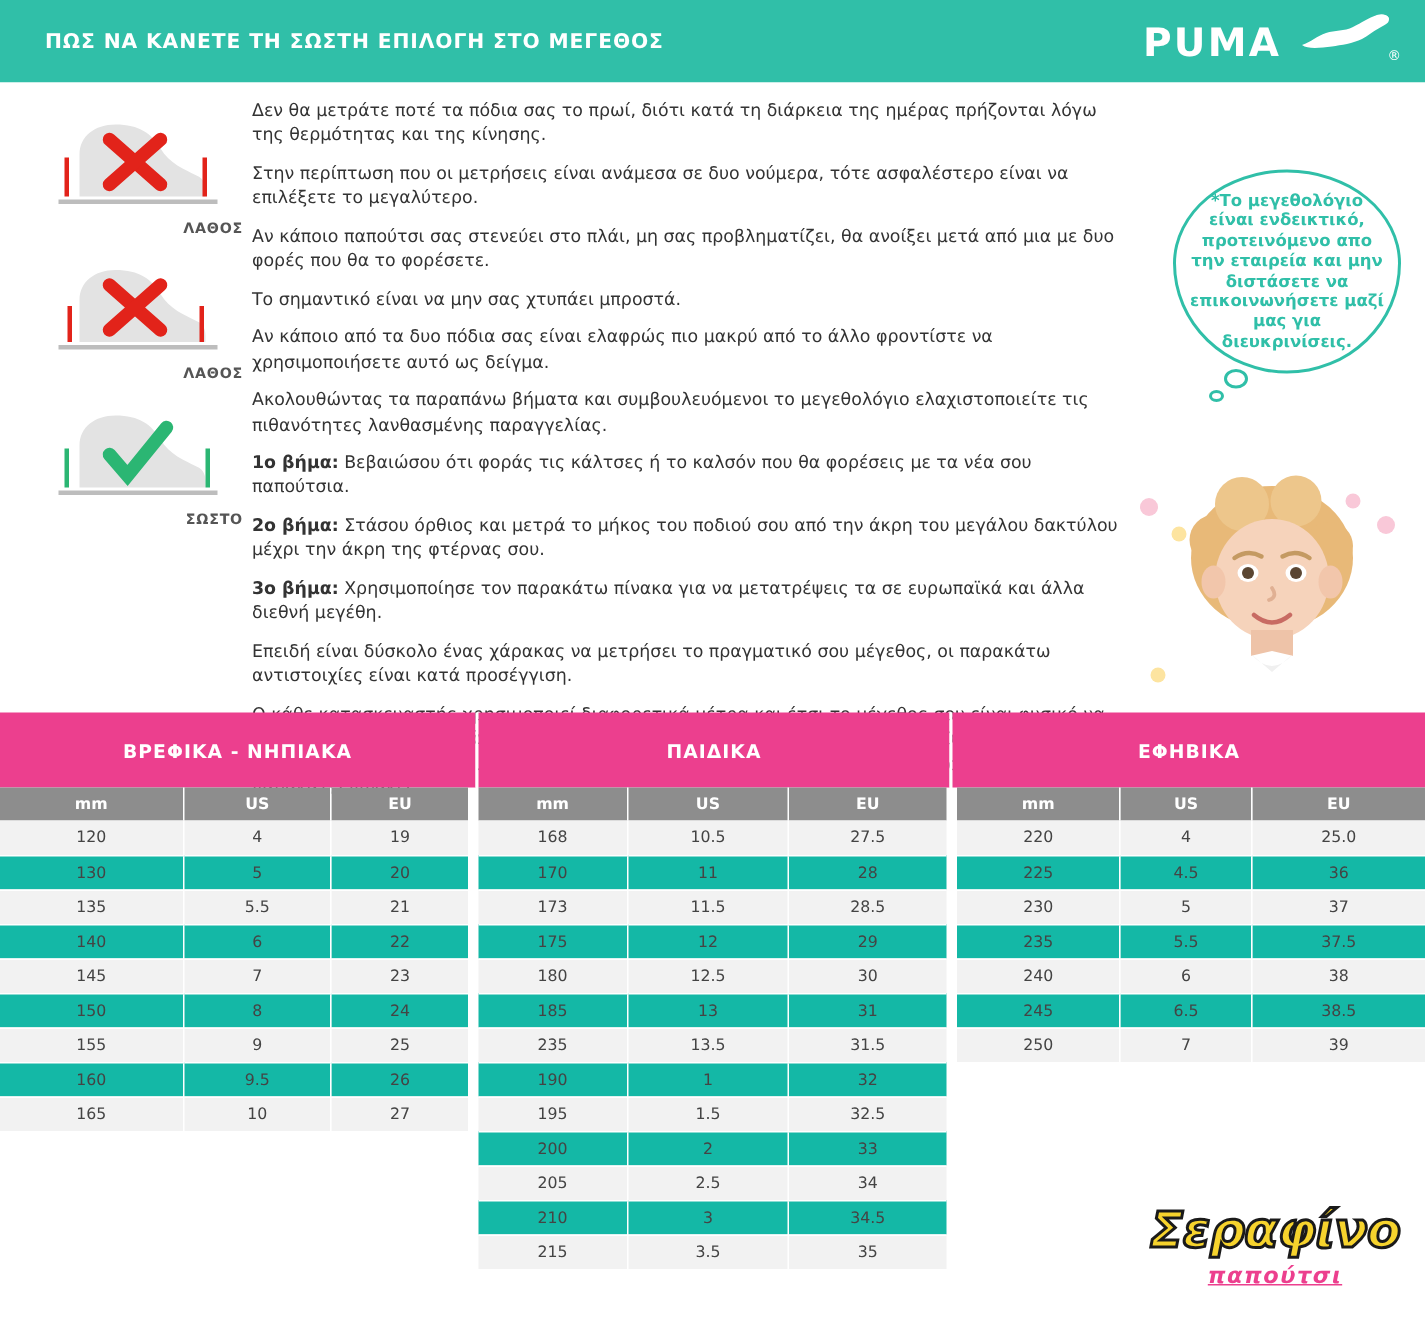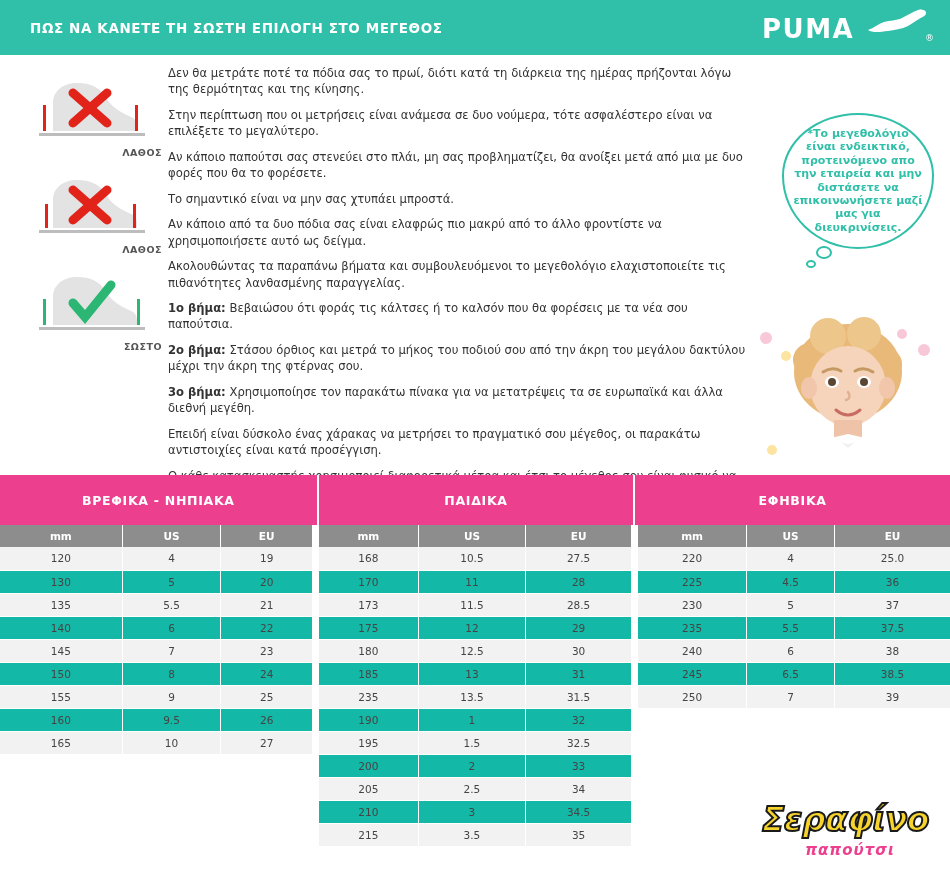--- a/index.html
+++ b/index.html
@@ -177,38 +177,39 @@
   table.size tr.even td { background: #14b8a6; }
 
   
   .serafino {
     position: absolute; left: 762px; top: 800px;
     width: 176px; height: 72px;
   }
   .serafino-word {
     position: absolute; left: 0; top: 0;
     width: 176px;
-    text-align: left;
+    text-align: center;
     font-size: 33px;
     font-weight: bold;
     font-style: italic;
     color: #f6d32d;
     -webkit-text-stroke: 2px #1a1a1a;
     letter-spacing: -.5px;
     font-family: "DejaVu Sans", "Liberation Sans", sans-serif;
   }
   .serafino-sub {
     position: absolute; left: 0; top: 41px;
     width: 176px;
     text-align: center;
     font-size: 15px;
     font-weight: bold;
     font-style: italic;
     color: #ec3f8e;
     letter-spacing: 1px;
+    text-decoration: underline;
   }
 </style>
 </head>
 <body>
 
 <div id="page">
 
   <div class="header">
     <div class="header-title">ΠΩΣ ΝΑ ΚΑΝΕΤΕ ΤΗ ΣΩΣΤΗ ΕΠΙΛΟΓΗ ΣΤΟ ΜΕΓΕΘΟΣ</div>
     <div class="puma-logo">

